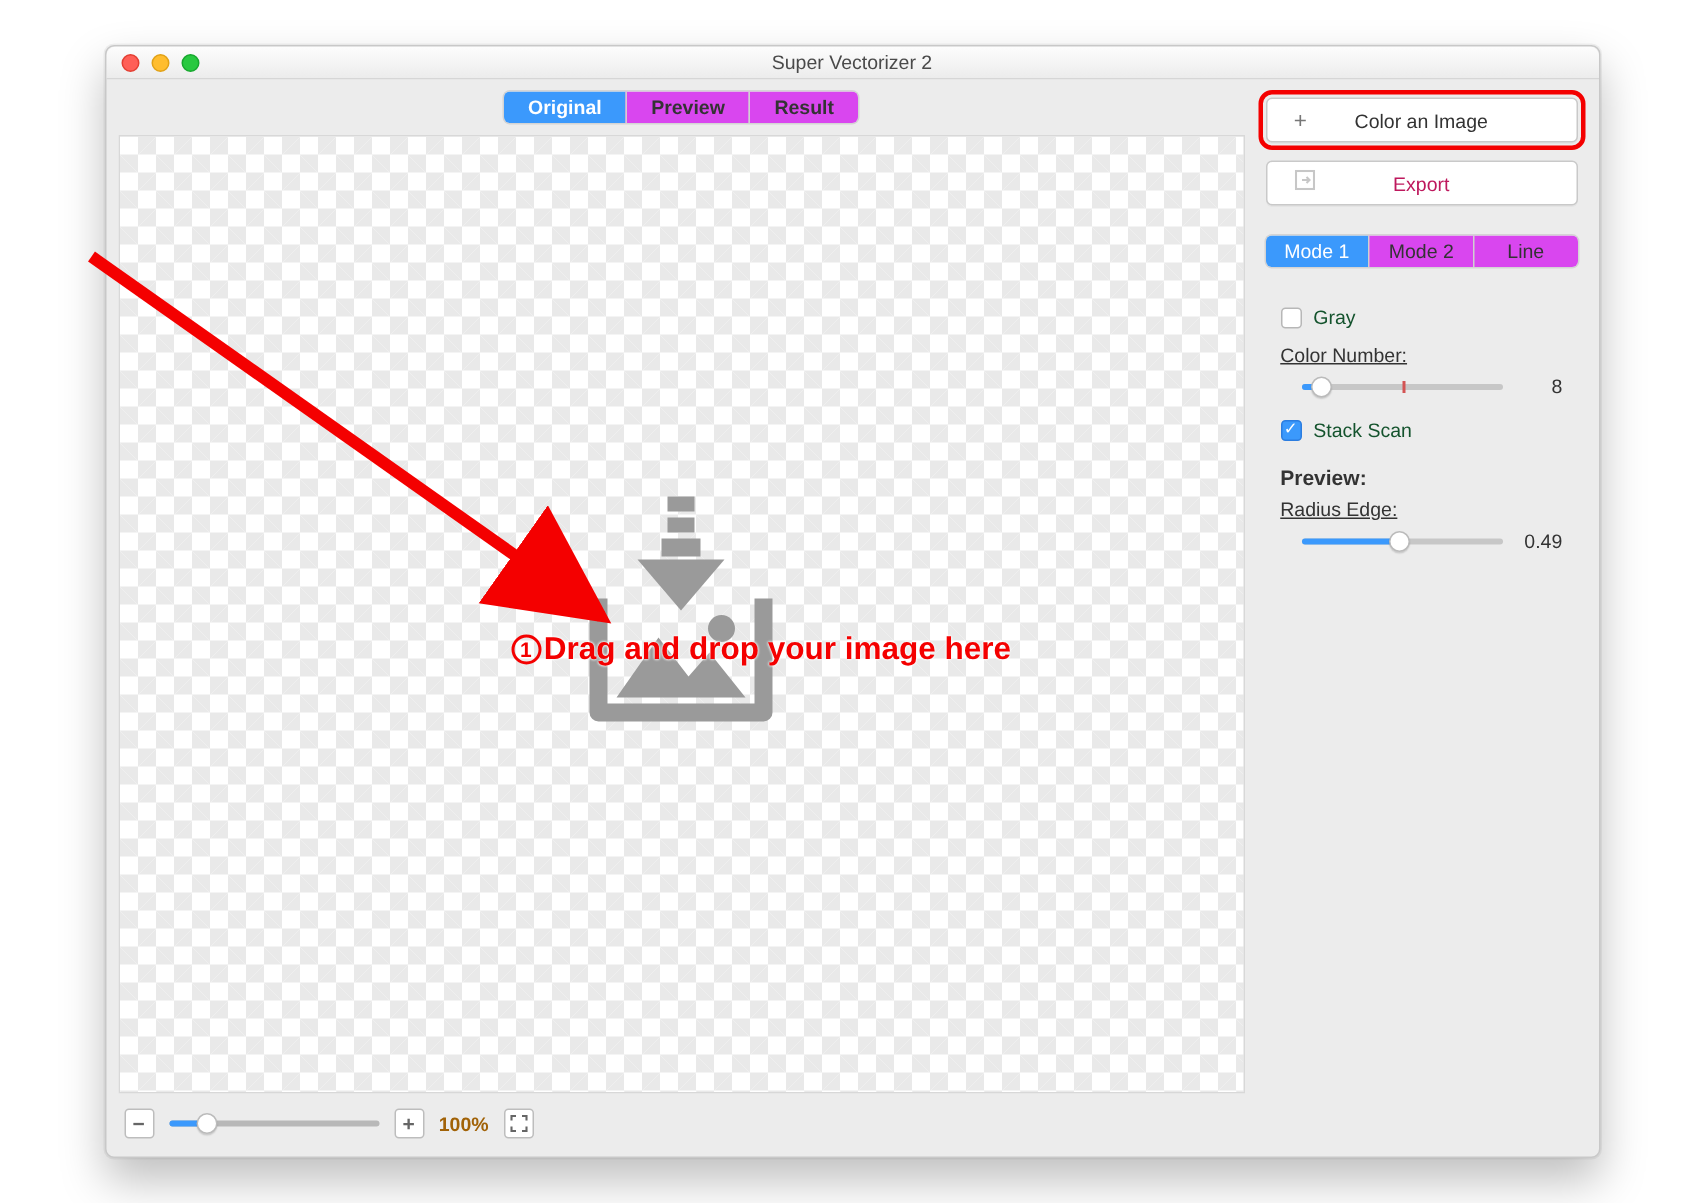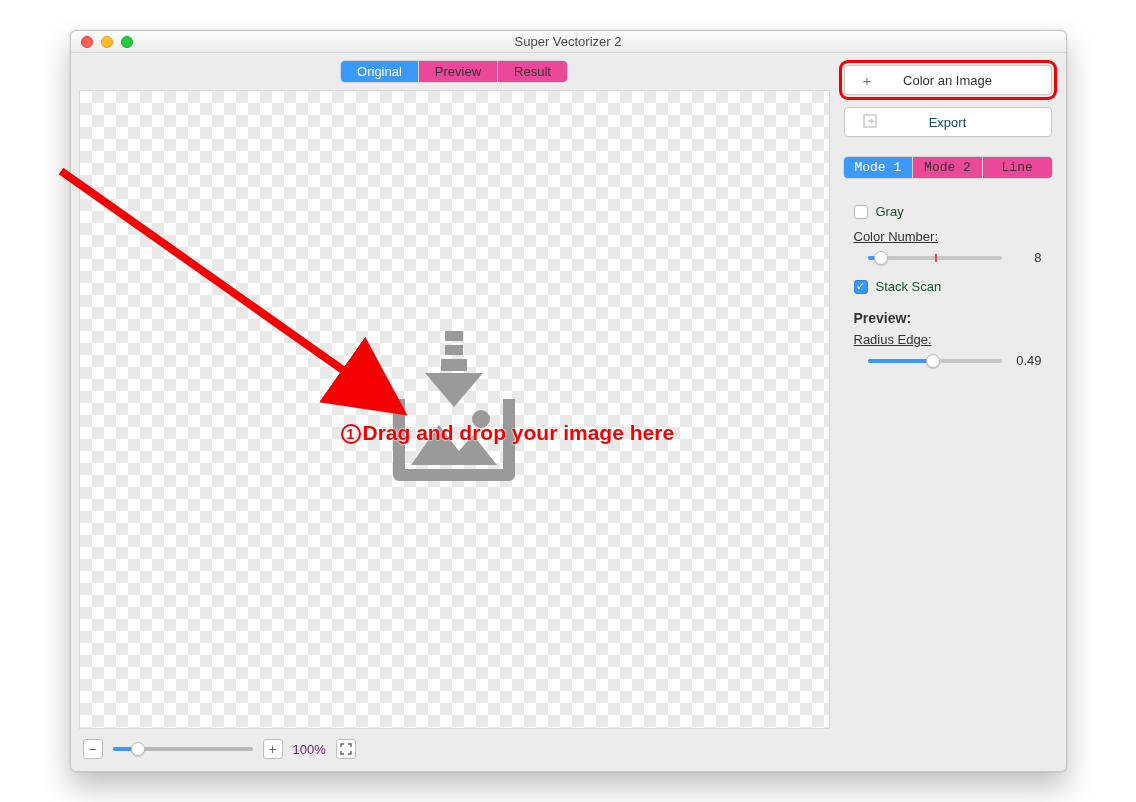--- a/index.html
+++ b/index.html
@@ -51,32 +51,33 @@
   .body {
     flex: 1;
     display: flex;
     padding: 8px;
     gap: 8px;
   }
   .main {
     flex: 1;
     display: flex;
     flex-direction: column;
+    font-weight: bold;
   }
   .seg {
     display: flex;
     margin: 0 auto 8px auto;
     border-radius: 4px;
     overflow: hidden;
     box-shadow: 0 0 0 1px rgba(0,0,0,0.1);
   }
   .seg .segbtn {
     padding: 3px 16px;
     font-size: 13px;
-    background: #ec4899;
+    background: #d946ef;
     border-left: 1px solid #d0d0d0;
     cursor: default;
   }
   .seg .segbtn:first-child{border-left:none;}
   .seg .segbtn.active {
     background: #3b99fc;
     color: #fff;
   }
   .canvas-wrap {
     flex: 1;
@@ -119,21 +120,21 @@
     width:18%;
     background:#3b99fc;border-radius:2px;
   }
   .zoom-slider .knob {
     position:absolute;top:50%;transform:translate(-50%,-50%);
     left:18%;
     width:14px;height:14px;border-radius:50%;
     background:#fff;border:1px solid #bbb;
     box-shadow:0 1px 1px rgba(0,0,0,0.15);
   }
-  .zoom-label{font-size:13px;color:#701a75;}
+  .zoom-label{font-size:13px;color:#a16207;}
   .fullscreen-icon{
     width:20px;height:20px;border:1px solid #bdbdbd;background:#fff;border-radius:3px;
     display:flex;align-items:center;justify-content:center;
   }
   .sidebar {
     width: 220px;
     display:flex;flex-direction:column;
     gap: 12px;
     padding: 4px 6px;
   }
@@ -141,30 +142,30 @@
     height: 30px;
     background:#fff;
     border:1px solid #c9c9c9;
     border-radius:4px;
     display:flex;align-items:center;justify-content:center;
     gap:12px;
     font-size:13px;color:#333;
     box-shadow:0 1px 0 rgba(0,0,0,0.03);
     position:relative;
   }
-  .side-btn.disabled{color:#0c4a6e;}
+  .side-btn.disabled{color:#be185d;}
   .side-btn .icon{position:absolute;left:18px;color:#777;font-size:15px;}
   .side-btn.disabled .icon{color:#c7c7c7;}
   .highlight-red {
     outline: 3px solid #f40000;
     outline-offset: 2px;
     border-radius:4px;
   }
   .seg.mode { width:100%; margin:8px 0 0 0;}
-  .seg.mode .segbtn{flex:1;text-align:center;padding:3px 6px;font-family:Liberation Mono, monospace;}
+  .seg.mode .segbtn{flex:1;text-align:center;padding:3px 6px;}
   .panel{padding:4px 10px 0 10px;}
   .row{display:flex;align-items:center;gap:8px;margin:10px 0;}
   .chk{width:14px;height:14px;border:1px solid #b7b7b7;border-radius:3px;background:#fff;display:inline-flex;align-items:center;justify-content:center;}
   .chk.checked{background:#3b99fc;border-color:#2b7de0;}
   .chk.checked::after{content:"✓";color:#fff;font-size:11px;line-height:1;}
   .lbl{font-size:13px;color:#14532d;}
   .heading{font-weight:bold;font-size:14px;margin:16px 0 6px 0;}
   .slider-row{margin:6px 0 14px 0;}
   .slider-row .sl-label{font-size:13px;color:#333;margin-bottom:6px;text-decoration:underline;}
   .slider-row .sl{display:flex;align-items:center;gap:10px;padding-left:14px;}

